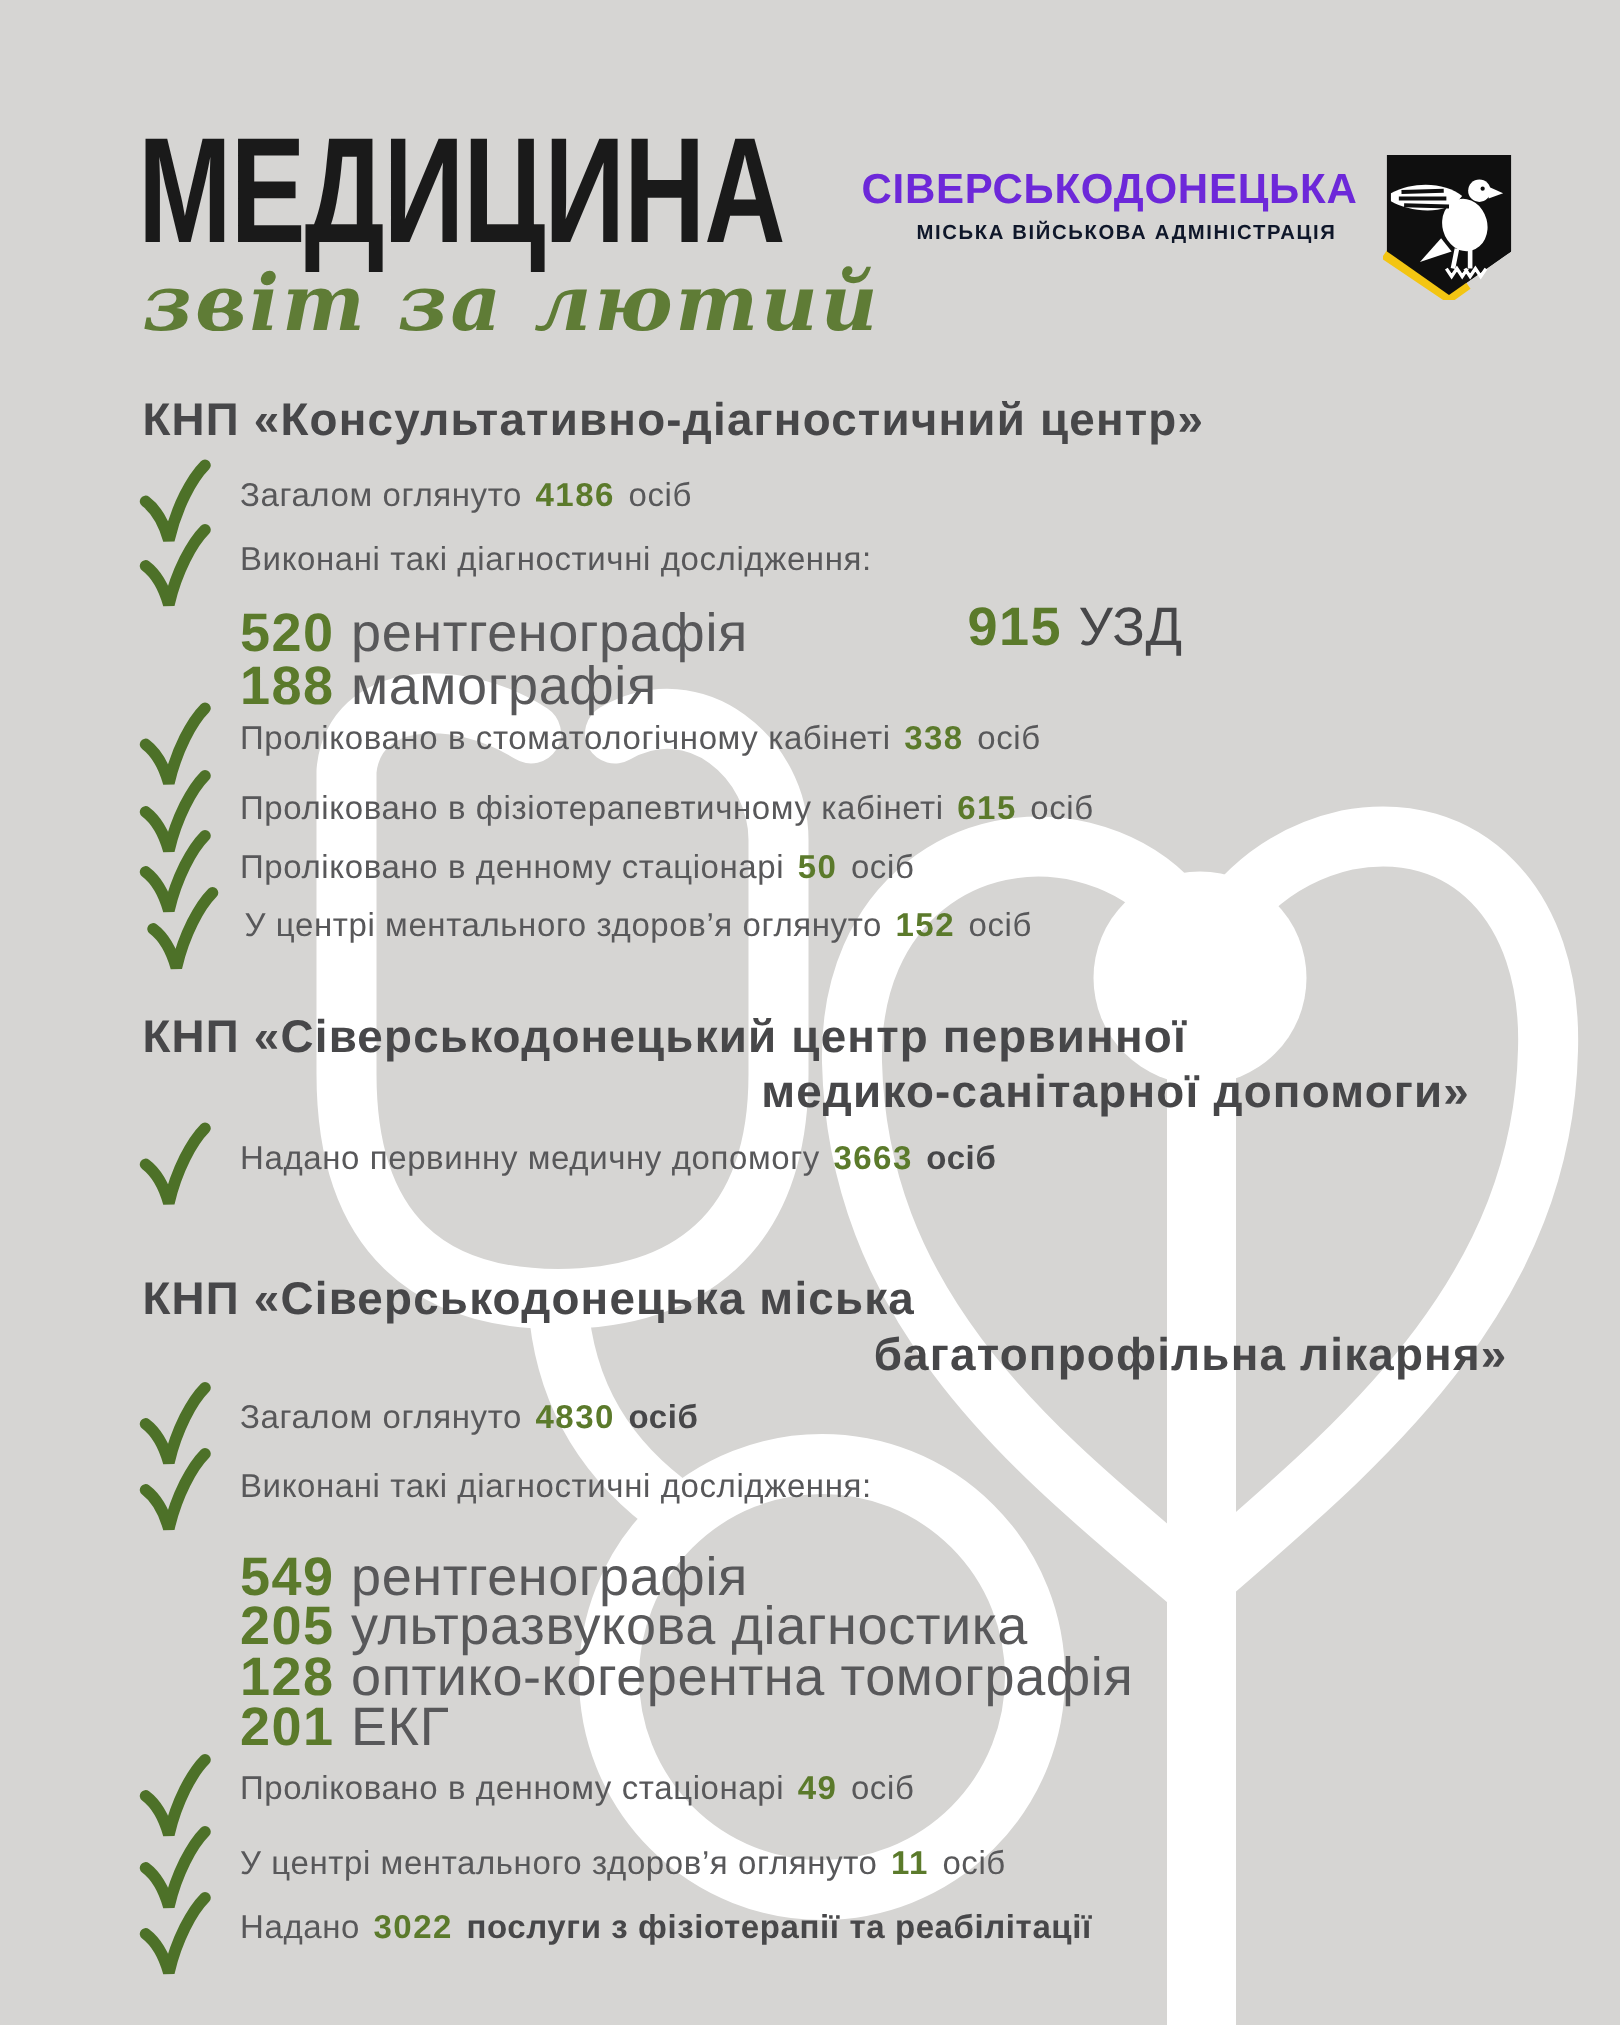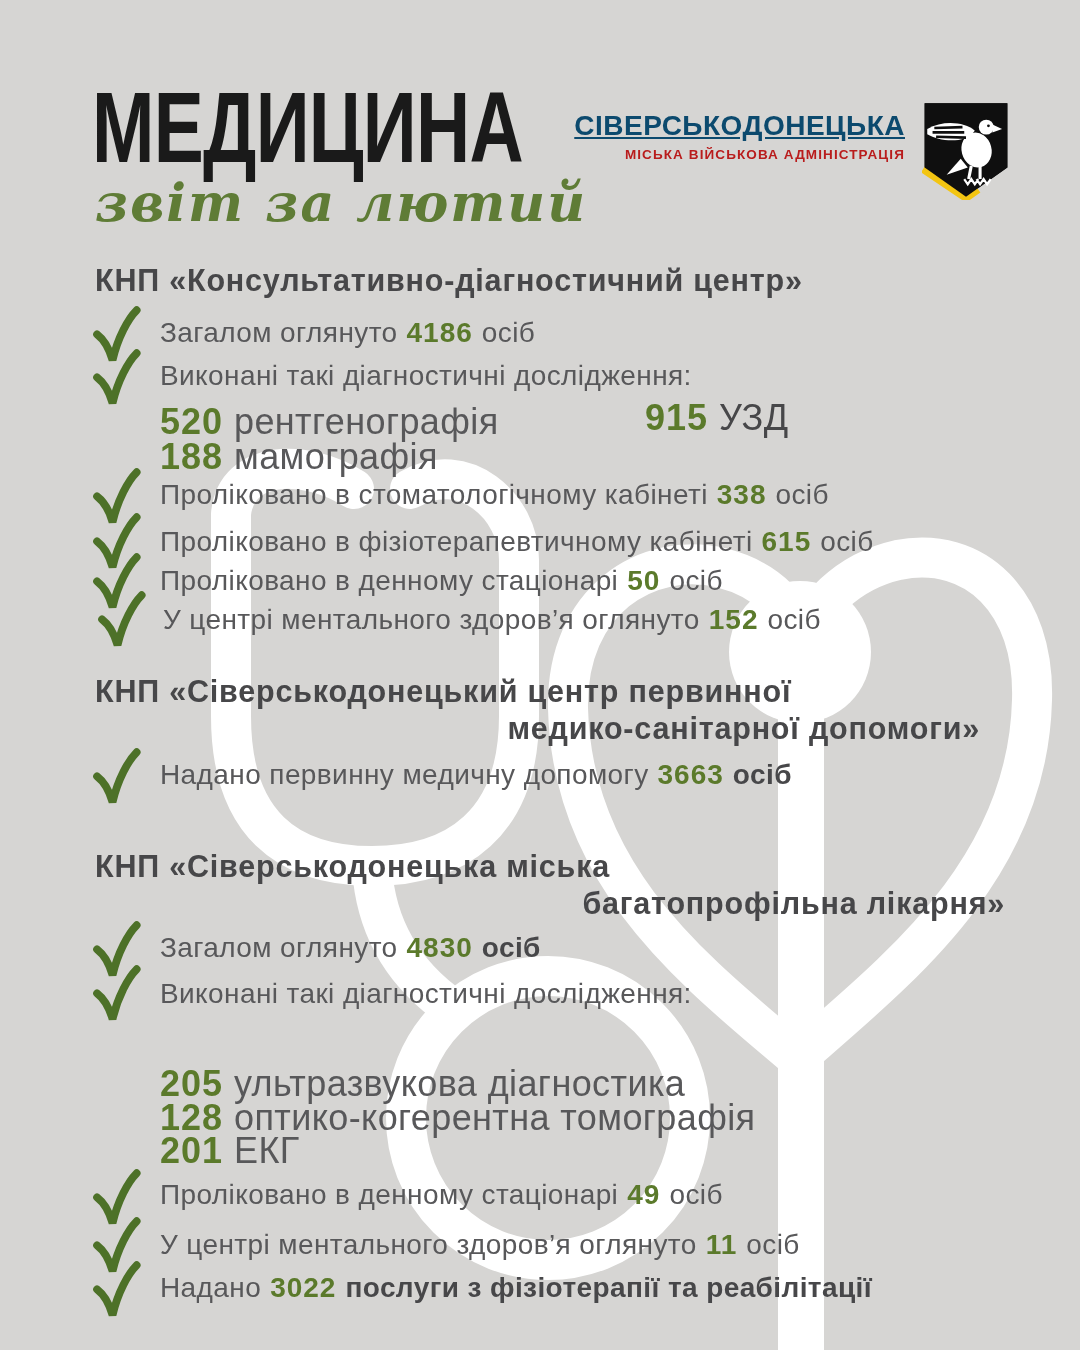--- a/index.html
+++ b/index.html
@@ -28,33 +28,33 @@
     font-size:100px;font-weight:700;line-height:1;color:var(--title);
     letter-spacing:-1px;transform:scaleX(.75);transform-origin:left top;white-space:nowrap;
   }
   .script{
     position:absolute;left:95px;top:172px;
     font-family:"DejaVu Serif",serif;font-style:italic;font-weight:700;
     font-size:52px;color:var(--script);letter-spacing:2px;white-space:nowrap;
   }
   .org-name{
     position:absolute;right:175px;top:110px;
-    font-size:28px;font-weight:700;color:#0c4a6e;letter-spacing:.5px;white-space:nowrap;text-decoration:underline;
+    font-size:28px;font-weight:700;color:#6d28d9;letter-spacing:.5px;white-space:nowrap;
   }
   .org-desc{
-    position:absolute;right:175px;top:147px;
-    font-size:13.5px;font-weight:600;color:#b91c1c;letter-spacing:1.1px;white-space:nowrap;
+    position:absolute;right:189px;top:147px;
+    font-size:13.5px;font-weight:600;color:#0f172a;letter-spacing:1.1px;white-space:nowrap;
   }
   .emblem{position:absolute;left:922px;top:100px;width:88px;height:100px;}
   
   .heading{
     position:absolute;font-size:30.5px;font-weight:700;color:var(--heading);
     letter-spacing:.8px;white-space:nowrap;
   }
-  .row{position:absolute;font-size:28px;color:var(--body);letter-spacing:.4px;white-space:nowrap;}
+  .row{position:absolute;font-size:22px;color:var(--body);letter-spacing:.4px;white-space:nowrap;}
   .row .num{font-weight:700;color:var(--green);margin:0 9px;letter-spacing:1px;}
   .row .post.bold{font-weight:700;color:var(--heading);}
   .sub{position:absolute;font-size:36px;color:var(--body);letter-spacing:.4px;white-space:nowrap;}
   .sub .num{display:inline-block;min-width:128px;text-align:right;font-weight:700;color:var(--green);letter-spacing:1px;}
   .sub.free .num{min-width:0;}
   .sub .label{margin-left:11px;}
   .sub .label.bold{font-weight:400;color:var(--heading);}
   .check{position:absolute;width:52px;height:62px;}
   .check svg{width:100%;height:100%;}
 </style>
@@ -198,20 +198,23 @@
 
     <div class="check" style="left:90px;top:964px">
       <svg viewBox="0 0 60 72">
           <path d="M8,34 C16,40 22,50 26,64 C32,38 44,16 54,6" stroke="#4d7128" stroke-width="9" fill="none" stroke-linecap="round"></path>
         </svg>
     </div>
     <div class="row" style="left:160px;top:978px">
       <span class="pre">Виконані такі діагностичні дослідження:</span>
     </div>
 
+    <div class="sub" style="left:95px;top:1030px">
+      <span class="num">549</span><span class="label">рентгенографія</span>
+    </div>
     <div class="sub" style="left:95px;top:1063px">
       <span class="num">205</span><span class="label">ультразвукова діагностика</span>
     </div>
     <div class="sub" style="left:95px;top:1097px">
       <span class="num">128</span><span class="label">оптико-когерентна томографія</span>
     </div>
     <div class="sub" style="left:95px;top:1130px">
       <span class="num">201</span><span class="label">ЕКГ</span>
     </div>
 

